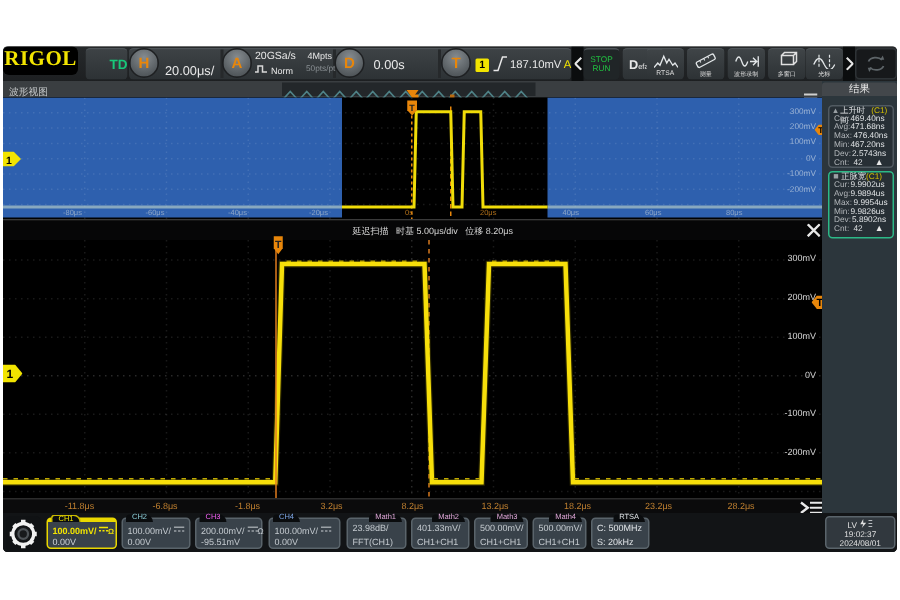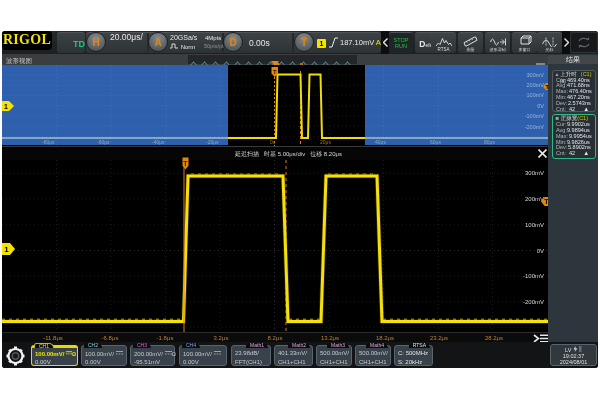--- a/index.html
+++ b/index.html
@@ -36,21 +36,21 @@
 <div id="scr">
 
   <div class="a" id="tb">
     <div id="logo">RIGOL</div>
     <div class="grp" style="left:55px;width:28px;text-align:right;"><span style="color:#18c87a;font-weight:bold;font-size:9px;line-height:21px;">TD</span></div>
     <div class="grp" style="left:84px;width:295px;"></div>
     <div class="a" style="left:145px;top:2px;width:2px;height:19px;background:#26292b;"></div>
     <div class="a" style="left:220px;top:2px;width:2px;height:19px;background:#26292b;"></div>
     <div class="a" style="left:290px;top:2px;width:2px;height:19px;background:#26292b;"></div>
     <div class="circ" style="left:84px;top:1px;">H</div>
-    <div class="tbtxt" style="left:108px;top:1px;font-size:8.5px;">20.00μs/</div>
+    <div class="tbtxt" style="left:108px;top:11px;font-size:8.5px;">20.00μs/</div>
     <div class="circ" style="left:146px;top:1px;">A</div>
     <div class="tbtxt" style="left:168px;top:3px;font-size:7px;">20GSa/s</div>
     <div class="tbtxt" style="left:168px;top:12px;font-size:6px;"><svg width="9" height="6" viewBox="0 0 9 6" style="vertical-align:0px">
           <path d="M0 5 h2 v-4 h3 v4 h3" stroke="#d8d8d8" fill="none" stroke-width="1"></path>
         </svg> Norm</div>
     <div class="tbtxt" style="left:203px;top:4px;font-size:6px;">4Mpts</div>
     <div class="tbtxt" style="left:202px;top:12px;font-size:5.5px;color:#8a9094;">50pts/pt</div>
     <div class="circ" style="left:221px;top:1px;">D</div>
     <div class="tbtxt" style="left:247px;top:7px;font-size:8.5px;">0.00s</div>
     <div class="circ" style="left:292px;top:1px;">T</div>

